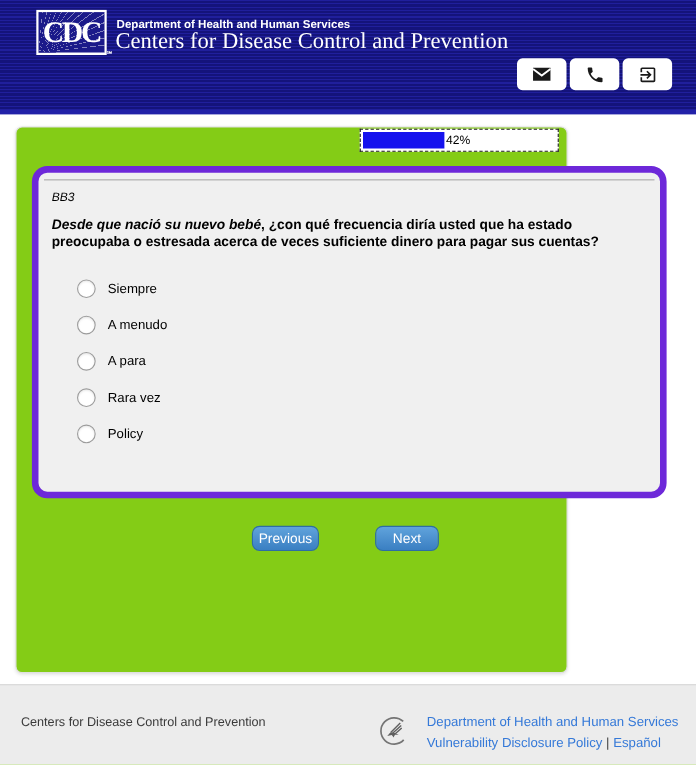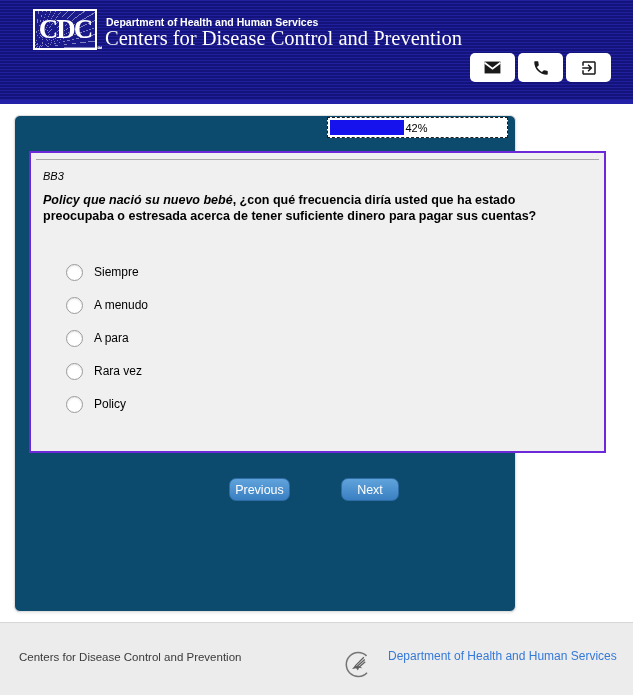--- a/index.html
+++ b/index.html
@@ -36,43 +36,43 @@
   .header-buttons { position:absolute; left:470px; top:53px; display:flex; gap:3px; }
   .hbtn {
     width:45px; height:29px; background:#ffffff; border:none; border-radius:5px;
     display:flex; align-items:center; justify-content:center; cursor:pointer; padding:0;
   }
   .hbtn svg { display:block; }
 
   
   .card {
     position:absolute; left:14px; top:115px; width:502px; height:497px;
-    background:#0c4a6e; border:1px solid #e0e0e0; border-radius:6px;
+    background:#84cc16; border:1px solid #e0e0e0; border-radius:6px;
     box-shadow:0 1px 3px rgba(0,0,0,0.10);
     padding-left:23px;
   }
   .progress {
     position:absolute; top:1px; right:7px; width:181px; height:21px;
     border:1px dashed #1c1c1c; background:#fff;
     display:flex; align-items:center; padding:2px; gap:2px;
   }
   .progress-fill { height:100%; background:#1512ee; }
   .progress-label { font-size:11px; color:#000; white-space:nowrap; }
 
   .qbox {
     position:absolute; left:14px; top:35px; width:577px; height:302px;
-    background:#f0f0f0; border:2px solid #6d28d9; border-radius:0;
+    background:#f0f0f0; border:6px solid #6d28d9; border-radius:14px;
   }
   .qbox hr { border:none; border-top:1px solid #a8a8a8; margin:6px 5px 0 5px; }
   .qid { margin:10px 0 0 12px; font-style:italic; font-size:11px; color:#000; }
   .qtext {
     margin:10px 16px 0 12px; font-size:12.5px; font-weight:bold;
     line-height:1.28; color:#000;
   }
-  .options { position:absolute; left:35px; top:110px; }
+  .options { position:absolute; left:35px; top:96px; }
   .opt {
     display:flex; align-items:center; height:18px; margin-bottom:15px;
     gap:11px; font-size:12px; color:#000; cursor:pointer;
   }
   .radio {
     width:17px; height:17px; flex:0 0 17px; border:1px solid #9b9b9b; border-radius:50%;
     background:#ffffff; box-shadow:inset 0 1px 2px rgba(0,0,0,0.10);
   }
 
   .nav-btn {
@@ -138,21 +138,21 @@
 <div class="card">
 
   <div class="progress">
     <div class="progress-fill" style="width: 42%;"></div>
     <span class="progress-label">42%</span>
   </div>
 
   <div class="qbox">
     <hr>
     <div class="qid">BB3</div>
-    <div class="qtext"><i>Policy que nació su nuevo bebé</i><span>, ¿con qué frecuencia diría usted que ha estado preocupaba o estresada acerca de tener suficiente dinero para pagar sus cuentas?</span></div>
+    <div class="qtext"><i>Desde que nació su nuevo bebé</i><span>, ¿con qué frecuencia diría usted que ha estado preocupaba o estresada acerca de veces suficiente dinero para pagar sus cuentas?</span></div>
 
     <div class="options">
       <label class="opt">
         <span class="radio"></span>
         <span>Siempre</span>
       </label>
       <label class="opt">
         <span class="radio"></span>
         <span>A menudo</span>
       </label>
@@ -187,14 +187,19 @@
         <path d="M23 8 L13.5 17.5"></path>
         <path d="M24 10.5 L14.5 19"></path>
         <path d="M24.5 13 L16 20.5"></path>
       </g>
       <path d="M13 17.5 l-3 3.5 4.5-1 2 2.5 1-3 4 .5-3.5-2z" fill="#5f5f5f"></path>
     </svg>
   </div>
 
   <div class="flinks">
     <div><a>Department of Health and Human Services</a></div>
+    <div>
+      <a>Vulnerability Disclosure Policy</a>
+      <span class="fsep">|</span>
+      <a>Español</a>
+    </div>
   </div>
 </div>
 
 </body></html>

